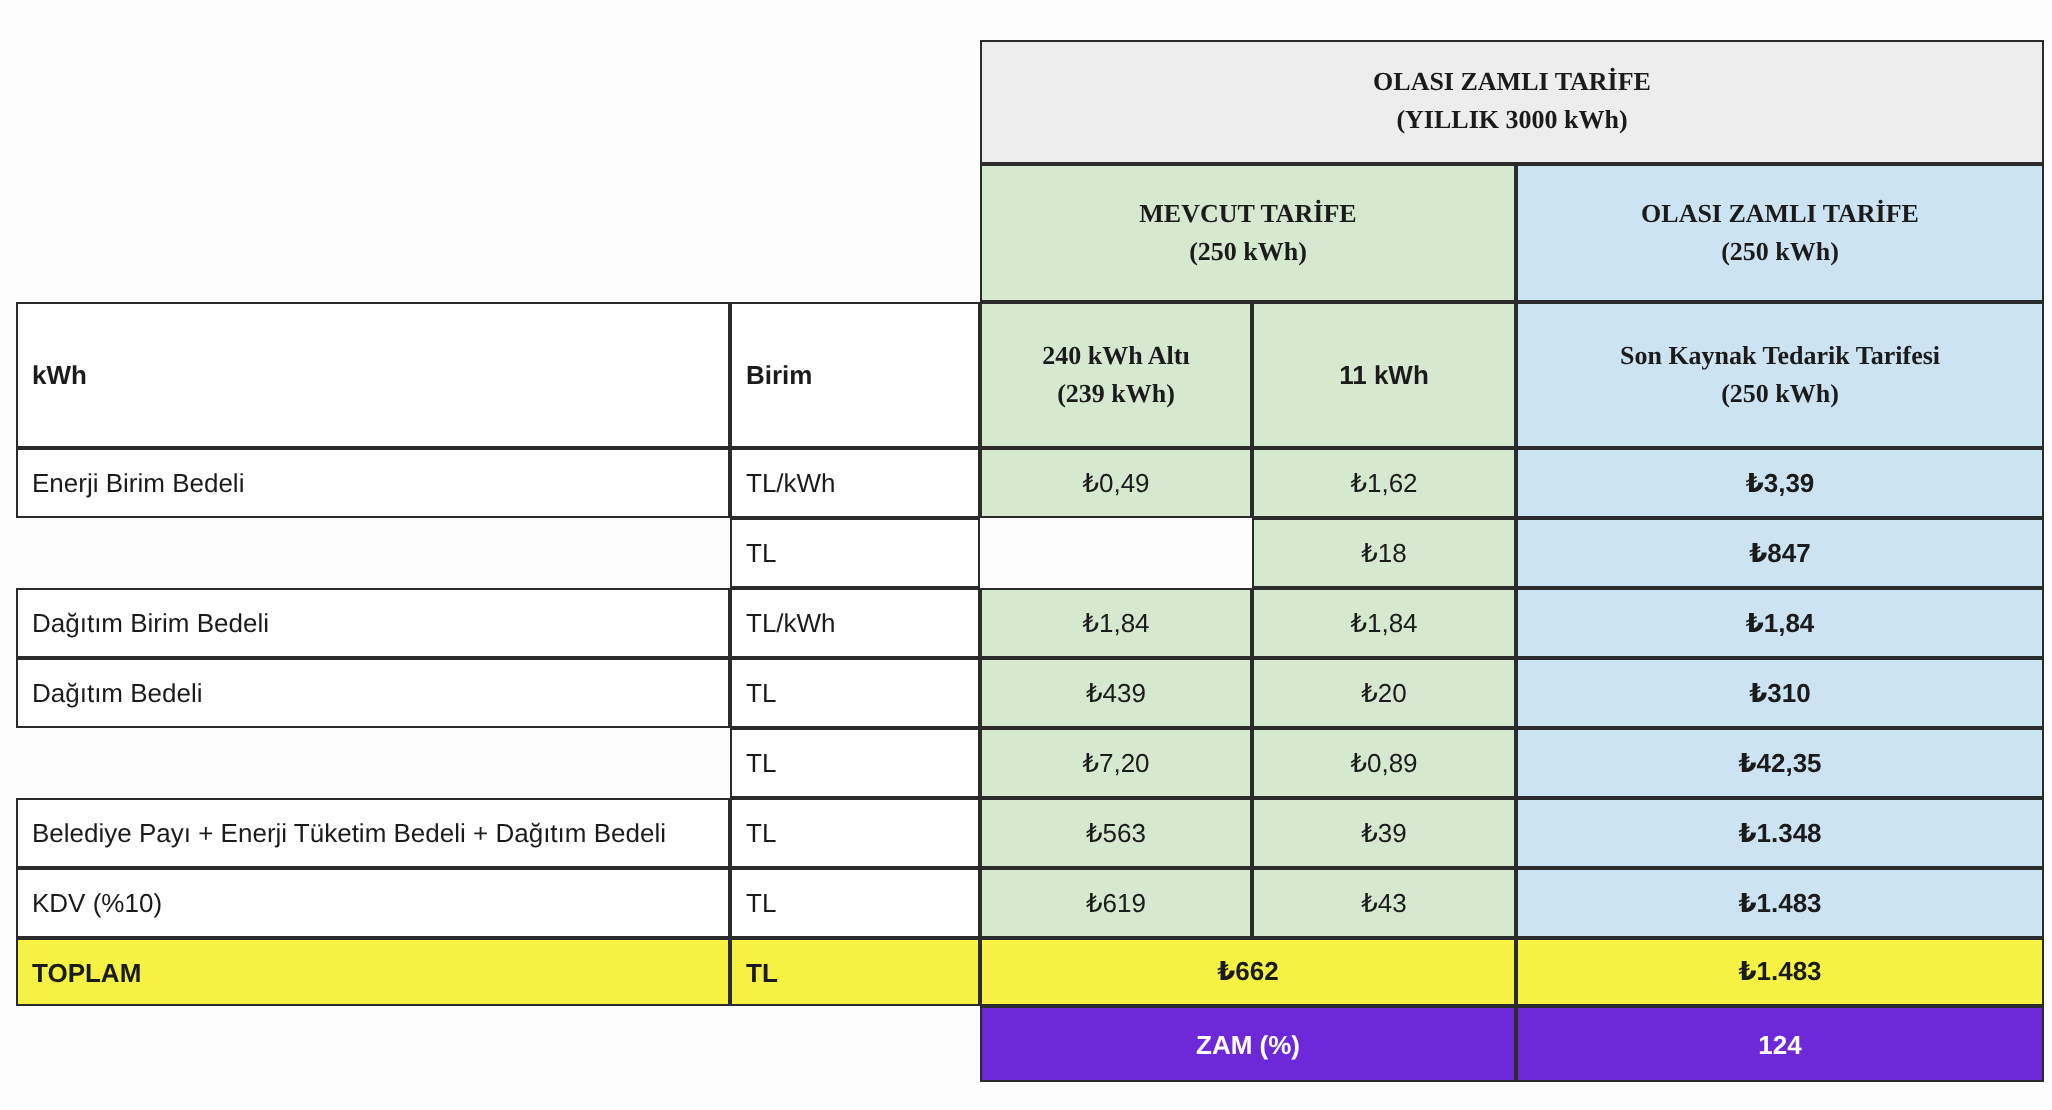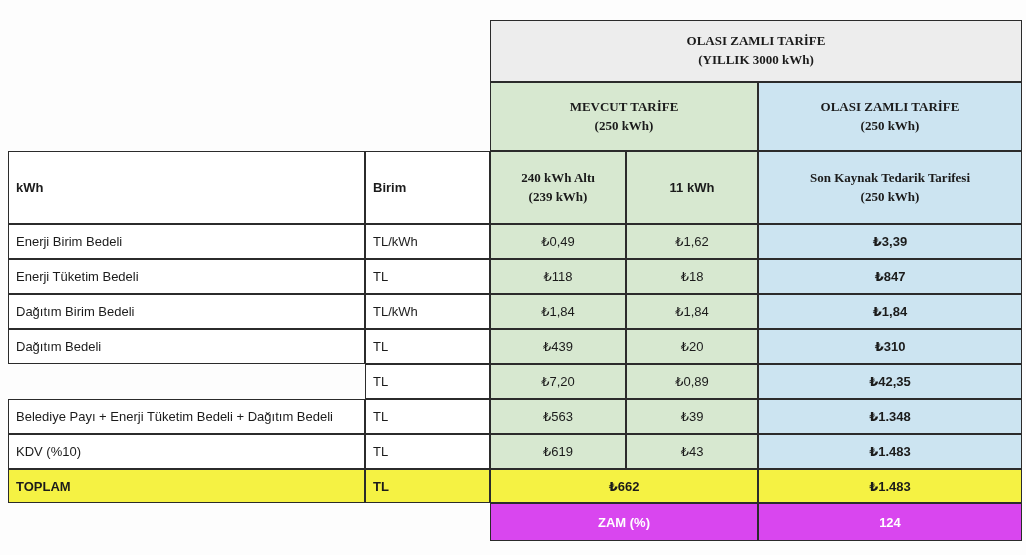--- a/index.html
+++ b/index.html
@@ -46,21 +46,21 @@
     justify-content: center;
     line-height: 1.45;
     text-align: center;
     font-family: Liberation Serif, serif;
   }
   .bold { font-weight: 700; }
   .gray   { background: #ededed; }
   .green  { background: #d7e8d0; }
   .blue   { background: #cce4f1; }
   .yellow { background: #f5f243; }
-  .red    { background: #d946ef; color: #ffffff; }
+  .red    { background: #6d28d9; color: #ffffff; }
   .val { text-align: right; }
 </style>
 </head>
 <body>
 
 <div class="canvas">
   <div class="grid">
 
     <div class="cell gray bold" style="grid-area:1/3/2/6">
       <div class="stack">
@@ -97,23 +97,21 @@
         <span>(250 kWh)</span>
       </div>
     </div>
 
     <div class="cell left" style="grid-area:4/1">Enerji Birim Bedeli</div>
     <div class="cell left" style="grid-area:4/2">TL/kWh</div>
     <div class="cell green val" style="grid-area:4/3">₺0,49</div>
     <div class="cell green val" style="grid-area:4/4">₺1,62</div>
     <div class="cell blue val bold" style="grid-area:4/5">₺3,39</div>
 
-    <div class="cell left" style="grid-area:5/1">Enerji Tüketim Bedeli</div>
     <div class="cell left" style="grid-area:5/2">TL</div>
-    <div class="cell green val" style="grid-area:5/3">₺118</div>
     <div class="cell green val" style="grid-area:5/4">₺18</div>
     <div class="cell blue val bold" style="grid-area:5/5">₺847</div>
 
     <div class="cell left" style="grid-area:6/1">Dağıtım Birim Bedeli</div>
     <div class="cell left" style="grid-area:6/2">TL/kWh</div>
     <div class="cell green val" style="grid-area:6/3">₺1,84</div>
     <div class="cell green val" style="grid-area:6/4">₺1,84</div>
     <div class="cell blue val bold" style="grid-area:6/5">₺1,84</div>
 
     <div class="cell left" style="grid-area:7/1">Dağıtım Bedeli</div>

